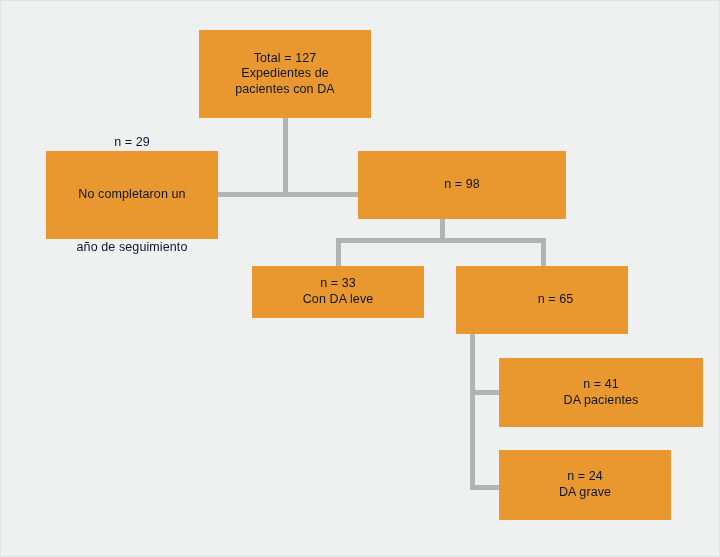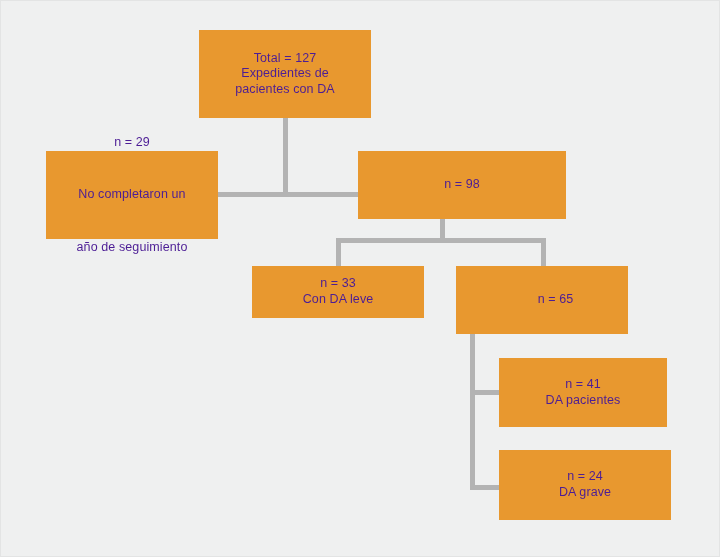--- a/index.html
+++ b/index.html
@@ -20,21 +20,21 @@
     left: 0; top: 0;
     width: 720px; height: 557px;
     box-sizing: border-box;
     border: 1px solid #e3e4e4;
     pointer-events: none;
   }
   .node {
     position: absolute;
     box-sizing: border-box;
     background: #e8982f;
-    color: #4c1d95;
+    color: #0f172a;
     display: flex;
     flex-direction: column;
     align-items: center;
     justify-content: center;
     text-align: center;
     font-size: 12.5px;
     line-height: 1.25;
     letter-spacing: 0.1px;
     z-index: 3;
     padding: 2px 6px;
@@ -84,21 +84,21 @@
 
   <div class="node" style="left:252px; top:266px; width:172px; height:52px;text-align:right;">
     <span class="ln">n = 33</span>
     <span class="ln">Con DA leve</span>
   </div>
 
   <div class="node" style="left:456px; top:266px; width:172px; height:68px;padding-left:33px;">
     <span class="ln">n = 65</span>
   </div>
 
-  <div class="node" style="left:499px; top:358px; width:168px; height:69px;">
+  <div class="node" style="left:499px; top:358px; width:204px; height:69px;">
     <span class="ln">n = 41</span>
     <span class="ln">DA pacientes</span>
   </div>
 
   <div class="node" style="left:499px; top:450px; width:172px; height:70px;">
     <span class="ln">n = 24</span>
     <span class="ln">DA grave</span>
   </div>
 
   <div class="frame-border"></div>

